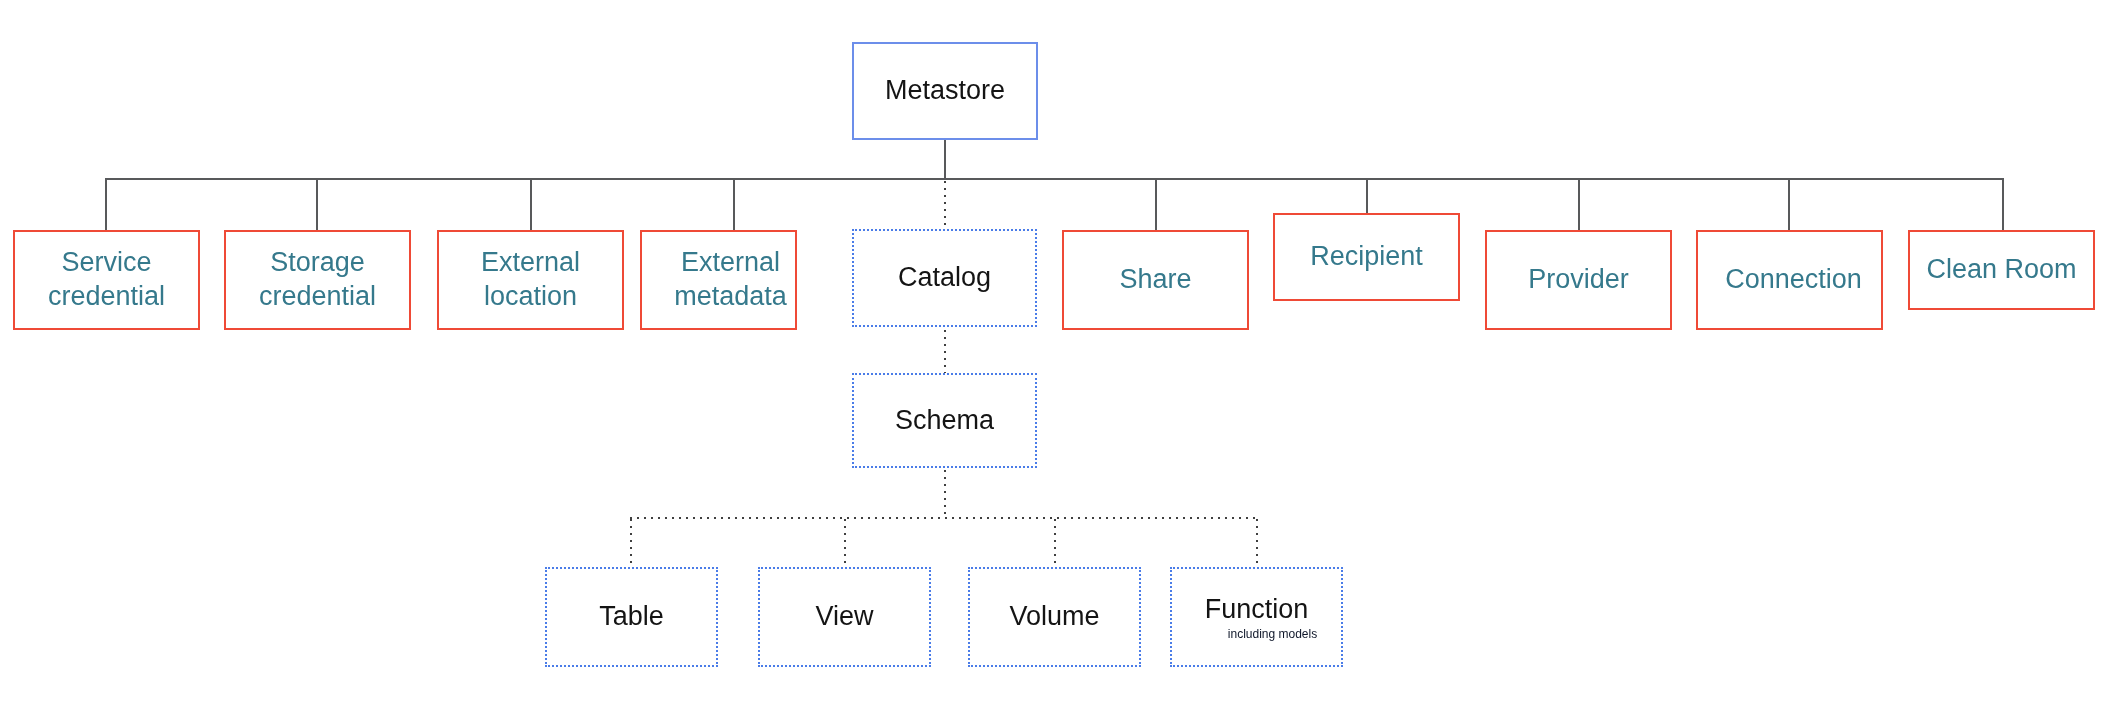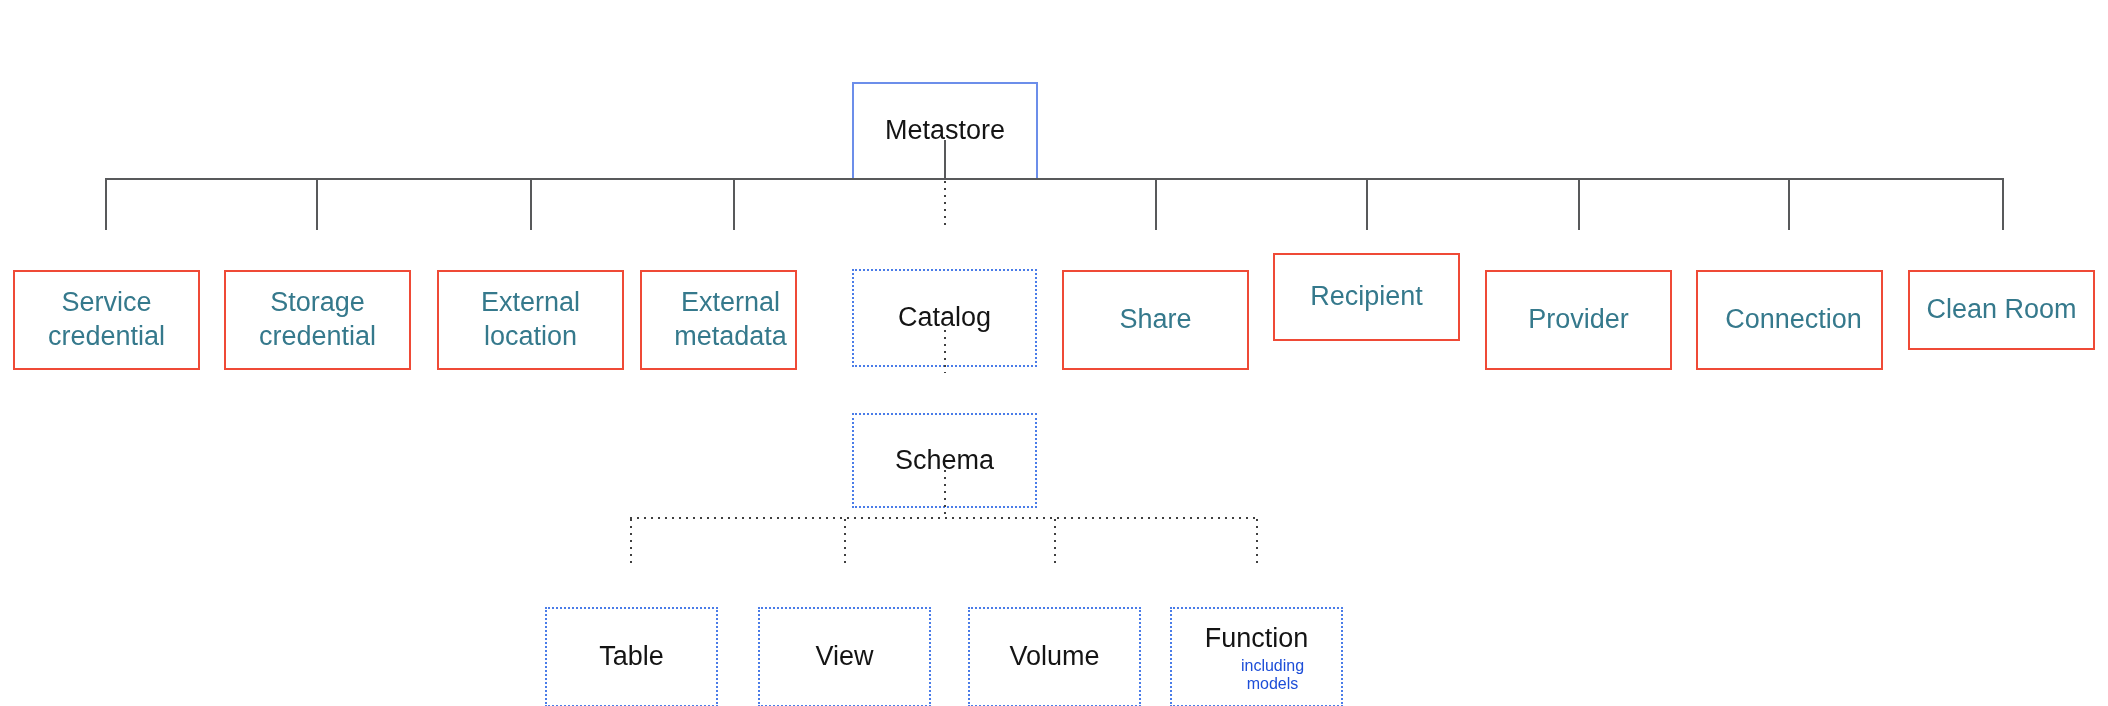--- a/index.html
+++ b/index.html
@@ -20,37 +20,36 @@
     box-sizing: border-box;
     display: flex;
     flex-direction: column;
     align-items: center;
     justify-content: center;
     text-align: center;
     background: #ffffff;
     font-size: 27px;
     line-height: 1.25;
     padding: 0 12px;
-    margin-top: 40px;
   }
   .node.red {
     border: 2px solid #ef4a36;
     color: #35798c;
   }
   .node.blue-solid {
     border: 2px solid #6c8eea;
     color: #141414;
   }
   .node.blue-dotted {
     border: 2px dotted #4a7ce8;
     color: #141414;
   }
   .sublabel {
-    font-size: 16px;
-    color: #1d4ed8;
+    font-size: 12px;
+    color: #0f172a;
     margin-top: 2px;
     line-height: 1.1;
     padding-left: 32px;
   }
   
   .vline {
     position: absolute;
     width: 2px;
     background: #58595b;
   }

